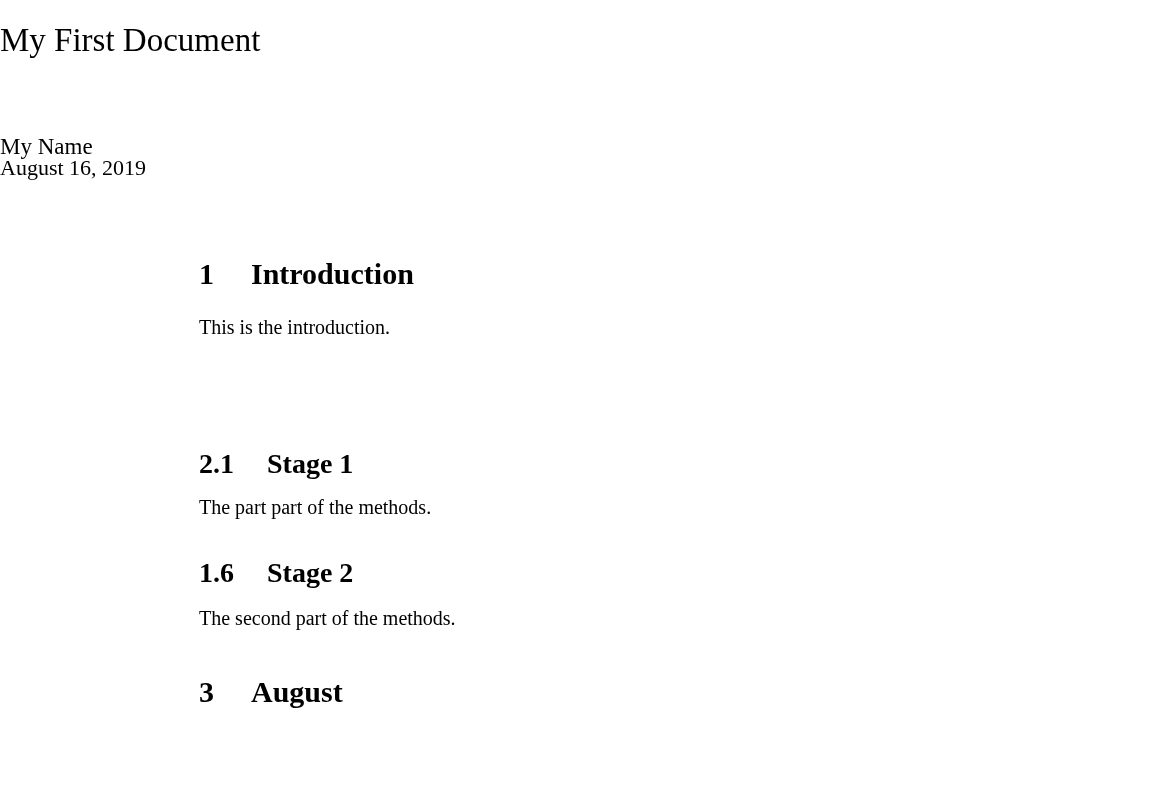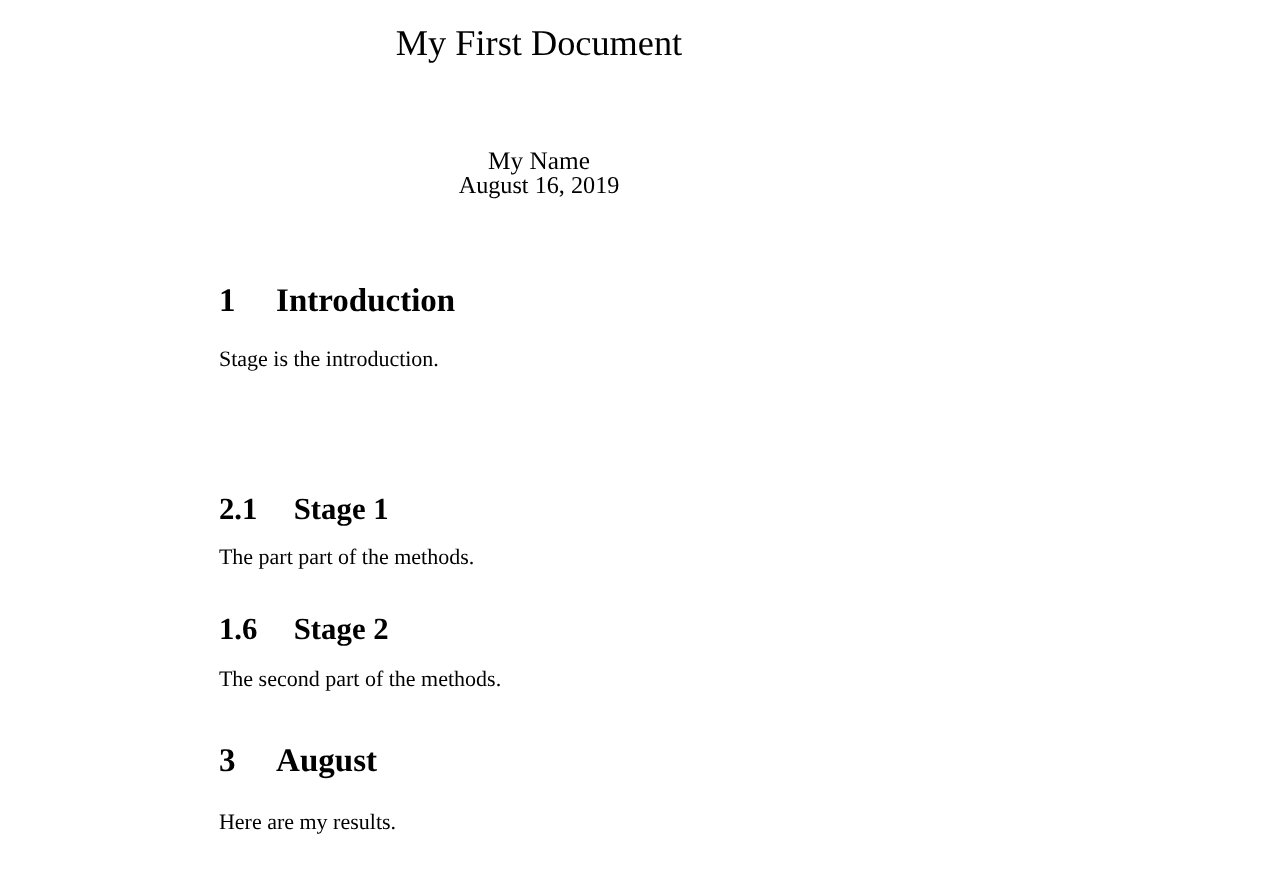--- a/index.html
+++ b/index.html
@@ -13,21 +13,20 @@
     height: 798px;
     background: #ffffff;
     color: #000000;
     font-family: "Liberation Serif", "DejaVu Serif", serif;
     overflow: hidden;
   }
   .abs { position: absolute; margin: 0; }
   .centered {
     left: 0;
     width: 980px;
-    text-align: center;
   }
   .doc-title {
     top: 21px;
     font-size: 33px;
     font-weight: 400;
     line-height: 1.2;
   }
   .doc-author {
     top: 99px;
     font-size: 23px;
@@ -85,31 +84,30 @@
 
   <h1 class="abs centered doc-title">My First Document</h1>
 
   <p class="abs centered doc-author">My Name</p>
 
   <p class="abs centered doc-date">August 16, 2019</p>
 
   <h2 class="abs sec-heading t-sec1">
     <span class="sec-num">1</span><span>Introduction</span>
   </h2>
-  <p class="abs body-text t-par1">Stage is the introduction.</p>
+  <p class="abs body-text t-par1">This is the introduction.</p>
 
 
   <h3 class="abs subsec-heading t-sub21">
     <span class="subsec-num">2.1</span><span>Stage 1</span>
   </h3>
   <p class="abs body-text t-par2">The part part of the methods.</p>
 
   <h3 class="abs subsec-heading t-sub22">
     <span class="subsec-num">1.6</span><span>Stage 2</span>
   </h3>
   <p class="abs body-text t-par3">The second part of the methods.</p>
 
   <h2 class="abs sec-heading t-sec3">
     <span class="sec-num">3</span><span>August</span>
   </h2>
-  <p class="abs body-text t-par4">Here are my results.</p>
 
 </div>
 
 </body></html>

